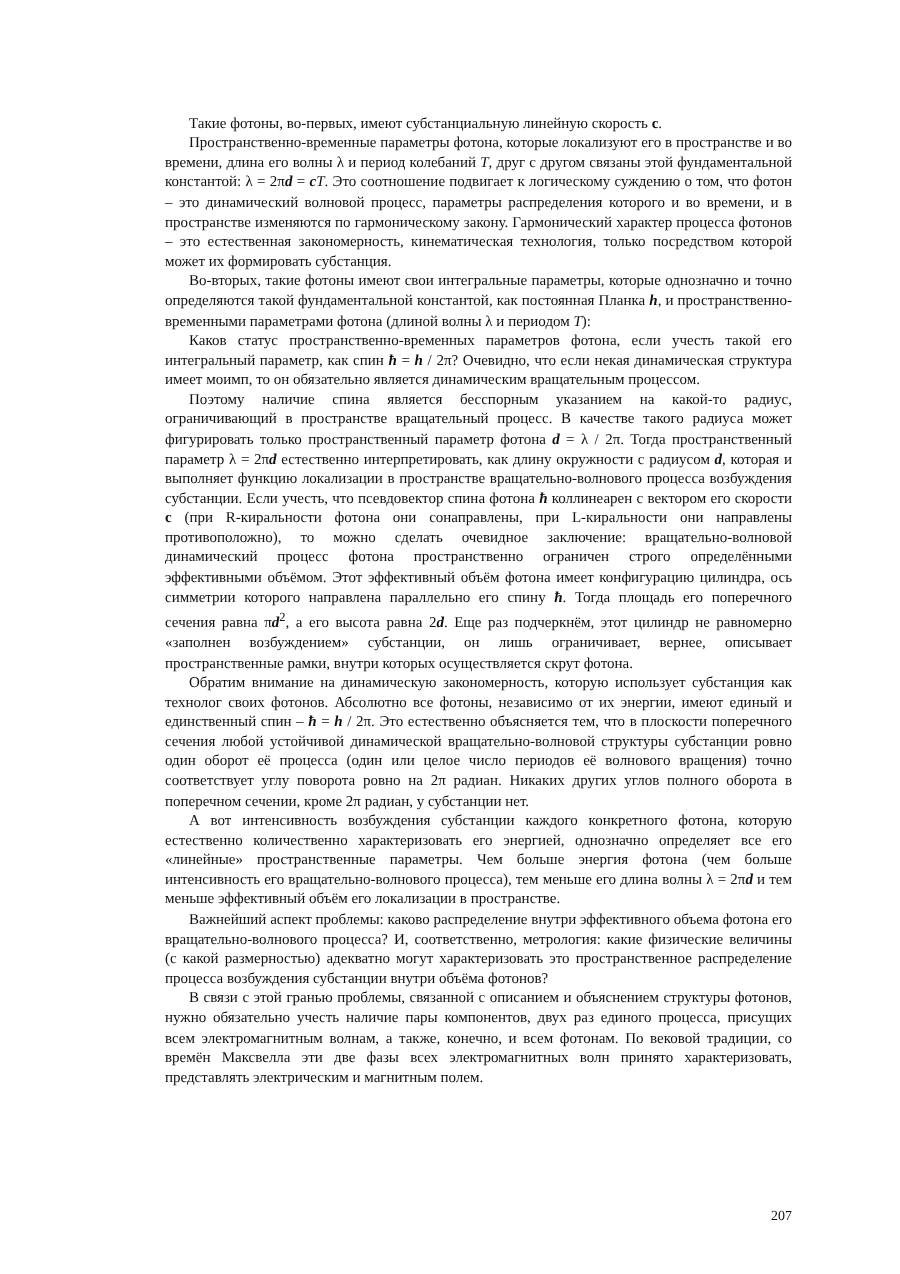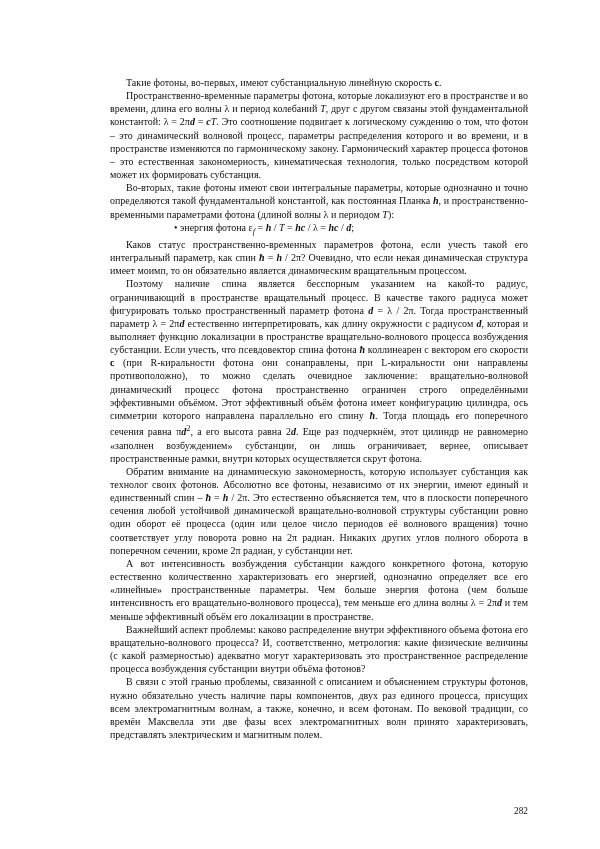--- a/index.html
+++ b/index.html
@@ -56,31 +56,30 @@
 <div class="page">
   <div class="body-text">
 
     <p>Такие фотоны, во-первых, имеют субстанциальную линейную скорость <b>c</b>.</p>
 
     <p>Пространственно-временные параметры фотона, которые локализуют его в пространстве и во времени, длина его волны λ и период колебаний <i>T</i>, друг с другом связаны этой фундаментальной константой: λ&nbsp;=&nbsp;2π<b><i>d</i></b>&nbsp;=&nbsp;<b><i>c</i></b><i>T</i>. Это соотношение подвигает к логическому суждению о том, что фотон – это динамический волновой процесс, параметры распределения которого и во времени, и в пространстве изменяются по гармоническому закону. Гармонический характер процесса фотонов – это естественная закономерность, кинематическая технология, только посредством которой может их формировать субстанция.</p>
 
     <p>Во-вторых, такие фотоны имеют свои интегральные параметры, которые однозначно и точно определяются такой фундаментальной константой, как постоянная Планка <b><i>h</i></b>, и пространственно-временными параметрами фотона (длиной волны λ и периодом <i>T</i>):</p>
 
 
-    <p class="bullet-line">• энергия фотона ε<sub><i>f</i></sub>&nbsp;=&nbsp;<b><i>h</i></b>&nbsp;/&nbsp;<i>T</i>&nbsp;=&nbsp;<b><i>hc</i></b>&nbsp;/&nbsp;λ&nbsp;=&nbsp;<b><i>hc</i></b>&nbsp;/&nbsp;<b><i>d</i></b>;</p>
 
 
     <p>Каков статус пространственно-временных параметров фотона, если учесть такой его интегральный параметр, как спин <b><i>ћ</i></b>&nbsp;=&nbsp;<b><i>h</i></b>&nbsp;/&nbsp;2π? Очевидно, что если некая динамическая структура имеет моимп, то он обязательно является динамическим вращательным процессом.</p>
 
     <p>Поэтому наличие спина является бесспорным указанием на какой-то радиус, ограничивающий в пространстве вращательный процесс. В качестве такого радиуса может фигурировать только пространственный параметр фотона <b><i>d</i></b>&nbsp;=&nbsp;λ&nbsp;/&nbsp;2π. Тогда пространственный параметр λ&nbsp;=&nbsp;2π<b><i>d</i></b> естественно интерпретировать, как длину окружности с радиусом <b><i>d</i></b>, которая и выполняет функцию локализации в пространстве вращательно-волнового процесса возбуждения субстанции. Если учесть, что псевдовектор спина фотона <b><i>ћ</i></b> коллинеарен с вектором его скорости <b>c</b> (при R-киральности фотона они сонаправлены, при L-киральности они направлены противоположно), то можно сделать очевидное заключение: вращательно-волновой динамический процесс фотона пространственно ограничен строго определёнными эффективными объёмом. Этот эффективный объём фотона имеет конфигурацию цилиндра, ось симметрии которого направлена параллельно его спину <b><i>ћ</i></b>. Тогда площадь его поперечного сечения равна π<b><i>d</i></b><sup>2</sup>, а его высота равна 2<b><i>d</i></b>. Еще раз подчеркнём, этот цилиндр не равномерно «заполнен возбуждением» субстанции, он лишь ограничивает, вернее, описывает пространственные рамки, внутри которых осуществляется скрут фотона.</p>
 
     <p>Обратим внимание на динамическую закономерность, которую использует субстанция как технолог своих фотонов. Абсолютно все фотоны, независимо от их энергии, имеют единый и единственный спин – <b><i>ћ</i></b>&nbsp;=&nbsp;<b><i>h</i></b>&nbsp;/&nbsp;2π. Это естественно объясняется тем, что в плоскости поперечного сечения любой устойчивой динамической вращательно-волновой структуры субстанции ровно один оборот её процесса (один или целое число периодов её волнового вращения) точно соответствует углу поворота ровно на 2π радиан. Никаких других углов полного оборота в поперечном сечении, кроме 2π радиан, у субстанции нет.</p>
 
     <p>А вот интенсивность возбуждения субстанции каждого конкретного фотона, которую естественно количественно характеризовать его энергией, однозначно определяет все его «линейные» пространственные параметры. Чем больше энергия фотона (чем больше интенсивность его вращательно-волнового процесса), тем меньше его длина волны λ&nbsp;=&nbsp;2π<b><i>d</i></b> и тем меньше эффективный объём его локализации в пространстве.</p>
 
     <p>Важнейший аспект проблемы: каково распределение внутри эффективного объема фотона его вращательно-волнового процесса? И, соответственно, метрология: какие физические величины (с какой размерностью) адекватно могут характеризовать это пространственное распределение процесса возбуждения субстанции внутри объёма фотонов?</p>
 
     <p>В связи с этой гранью проблемы, связанной с описанием и объяснением структуры фотонов, нужно обязательно учесть наличие пары компонентов, двух раз единого процесса, присущих всем электромагнитным волнам, а также, конечно, и всем фотонам. По вековой традиции, со времён Максвелла эти две фазы всех электромагнитных волн принято характеризовать, представлять электрическим и магнитным полем.</p>
 
   </div>
 
-  <div class="page-number">282</div>
+  <div class="page-number">207</div>
 </div>
 
 </body></html>

